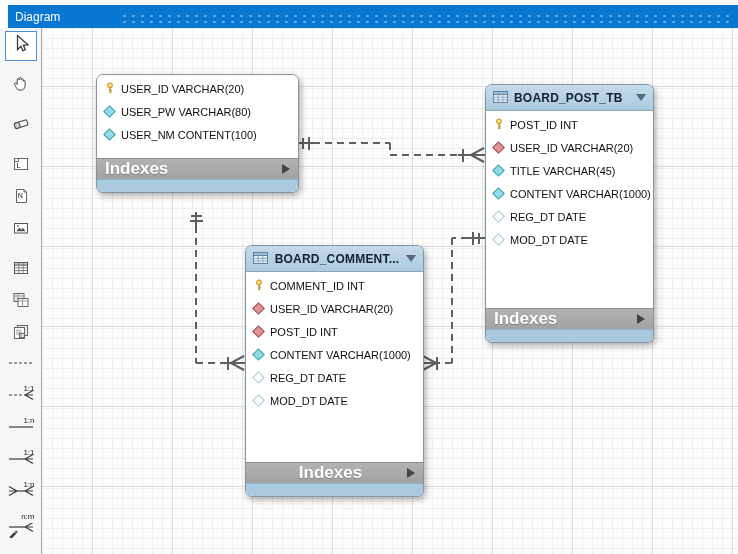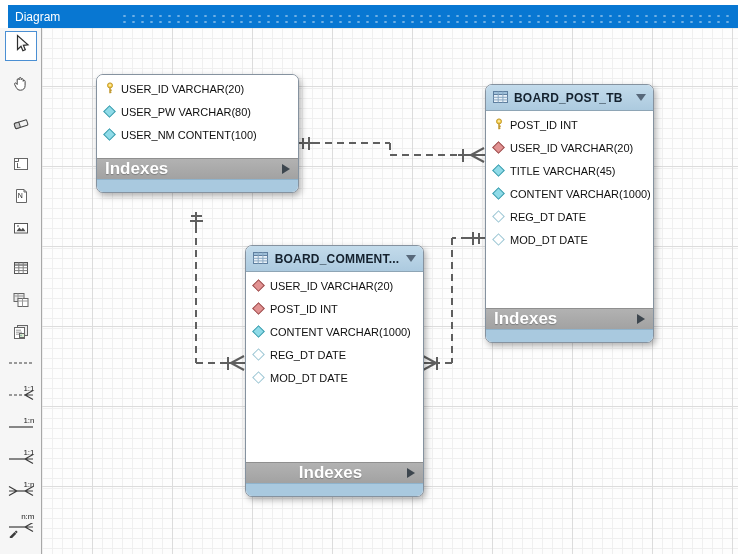--- a/index.html
+++ b/index.html
@@ -309,20 +309,30 @@
                 <rect x="0.5" y="0.5" width="14" height="11" fill="#eaf2f9" stroke="#5f7f9f"></rect>
                 <rect x="0.5" y="0.5" width="14" height="3" fill="#9fc0da" stroke="#5f7f9f"></rect>
                 <path d="M5.2 0.5 v11 M9.9 0.5 v11 M0.5 6.3 h14 M0.5 8.9 h14" stroke="#8aa8c2" fill="none"></path>
               </svg></span>
             <span class="tname">BOARD_COMMENT...</span>
             <span class="tarrow"></span>
           </div>
           <div class="tbody" style="height: 188px;">
             <div class="trow">
               <span class="icwrap">
+                <svg width="12" height="13" viewBox="0 0 12 13">
+                  <circle cx="6" cy="3.4" r="2.5" fill="#f7d14f" stroke="#c0972c"></circle>
+                  <circle cx="6" cy="3.1" r=".9" fill="#fdf3cf"></circle>
+                  <path d="M6 5.9 v5.4 M6 8.2 h1.7 M6 10.2 h1.4" fill="none" stroke="#c0972c" stroke-width="1.5"></path>
+                </svg>
+              </span>
+              <span>COMMENT_ID INT</span>
+            </div>
+            <div class="trow">
+              <span class="icwrap">
                 <span class="dia fk"></span>
               </span>
               <span>USER_ID VARCHAR(20)</span>
             </div>
             <div class="trow">
               <span class="icwrap">
                 <span class="dia fk"></span>
               </span>
               <span>POST_ID INT</span>
             </div>

